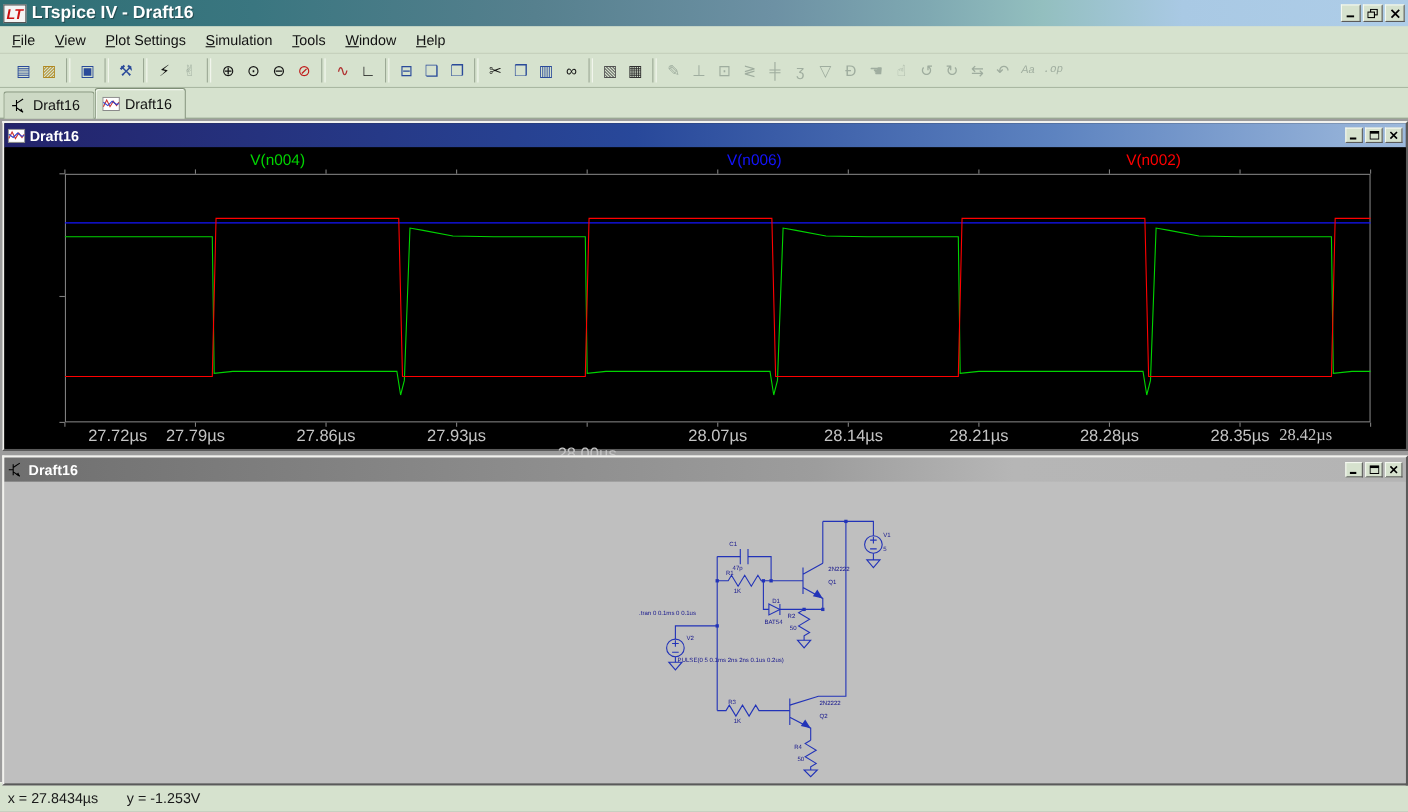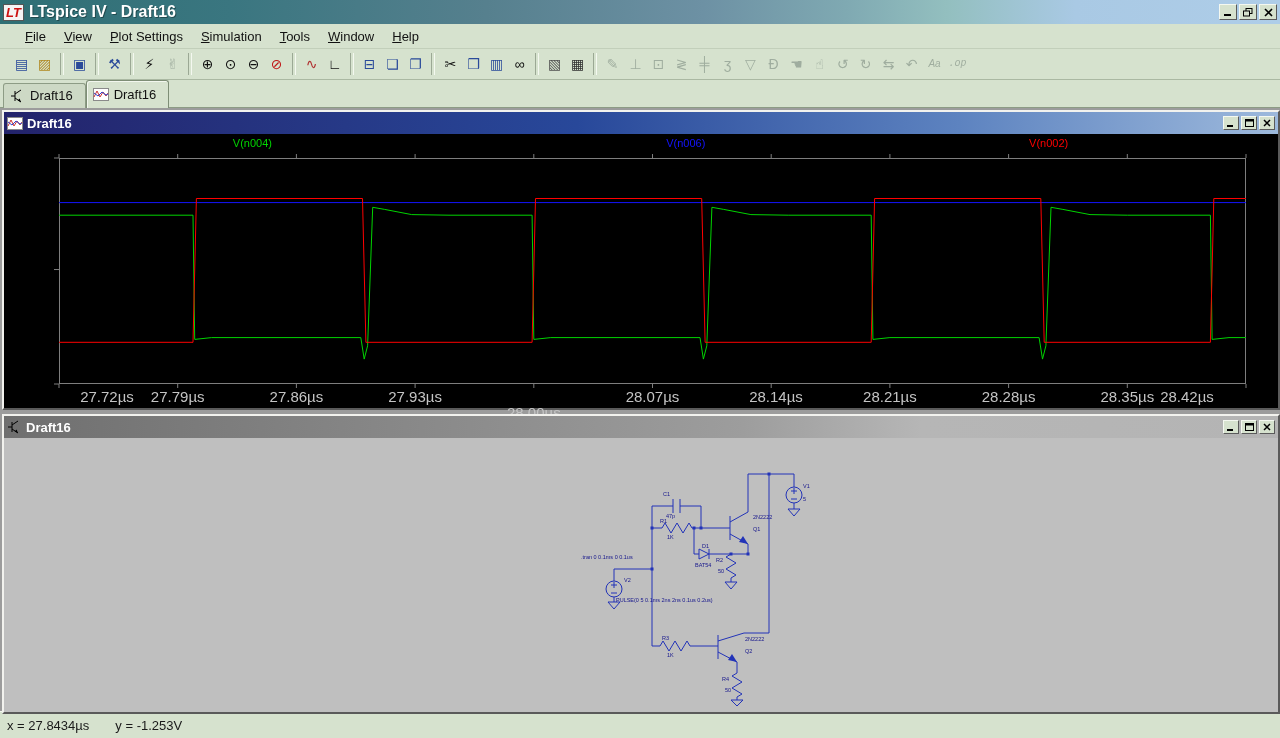--- a/index.html
+++ b/index.html
@@ -9,21 +9,21 @@
   
   .titlebar{height:24px;display:flex;align-items:center;padding:0 3px;gap:5px;
     background:linear-gradient(90deg,#2f6f74 0%,#3a7680 18%,#56808e 38%,#6d91a4 55%,#7fa9b2 66%,#93bfbf 74%,#a9c9e4 84%,#aecde8 100%);}
   .logo{color:#cc1111;font-weight:bold;font-style:italic;font-size:13px;background:#f4f4f4;padding:0 2px;line-height:15px;border:1px solid #555;}
   .title-text{color:#ffffff;font-weight:bold;font-size:16px;text-shadow:1px 1px 0 rgba(0,0,0,.35);}
   .win-btns{margin-left:auto;display:flex;gap:2px;}
   .wbtn{width:18px;height:16px;background:#d6e2ce;border:1px solid;border-color:#f4f8f0 #5a5a5a #5a5a5a #f4f8f0;display:flex;align-items:center;justify-content:center;padding:0;}
   .wbtn svg{display:block;}
 
   
-  .menubar{height:24px;display:flex;align-items:center;background:#d6e2ce;font-size:13px;color:#111;padding-left:16px;border-bottom:1px solid #c2cfba;}
+  .menubar{height:24px;display:flex;align-items:center;background:#d6e2ce;font-size:13px;color:#111;padding-left:2px;border-bottom:1px solid #c2cfba;}
   .menu-item{padding:3px 9px;}
   .menu-item u{text-decoration:underline;}
 
   
   .toolbar{height:30px;display:flex;align-items:center;background:#d6e2ce;padding-left:10px;border-bottom:1px solid #aab8a2;}
   .tbtn{width:23px;height:22px;display:flex;align-items:center;justify-content:center;font-size:14px;line-height:22px;}
   .tbtn.txt{font-size:10px;font-style:italic;}
   .tbtn.disabled{opacity:.9;}
   .tsep{width:2px;height:22px;border-left:1px solid #9ba894;border-right:1px solid #f4f8f0;margin:0 4px;}
 
@@ -41,21 +41,21 @@
   .schem-window{top:306px;left:2px;width:1274px;height:296px;background:#bfbfbf;}
   .child-title{height:22px;display:flex;align-items:center;gap:4px;padding:0 3px;color:#fff;font-weight:bold;font-size:13px;}
   .wave-title{background:linear-gradient(90deg,#23236b 0%,#28489a 45%,#5d83c0 75%,#9db9dc 100%);}
   .schem-title{background:linear-gradient(90deg,#6f6f6f 0%,#9d9d9d 58%,#b6b6b6 72%,#b4b4b4 100%);}
   .cbtns{margin-left:auto;display:flex;gap:2px;}
   .cbtn{width:16px;height:14px;background:#d6e2ce;border:1px solid;border-color:#f4f8f0 #5a5a5a #5a5a5a #f4f8f0;display:flex;align-items:center;justify-content:center;padding:0;}
 
   
   .wave-client{position:absolute;top:22px;left:0;right:0;bottom:0;background:#000;}
   .legend{position:absolute;top:0;left:0;right:0;height:22px;}
-  .leg{position:absolute;top:3px;transform:translateX(-50%);font-size:11px;}
+  .leg{position:absolute;top:3px;transform:translateX(-50%);font-size:14px;}
   .leg0{left:19.5%;} .leg1{left:51%;margin-left:32px;} .leg2{left:82%;}
   .plot-wrap{position:absolute;left:55px;right:32px;top:24px;bottom:24px;}
   #plot-box{position:absolute;inset:0;}
   #plot-box svg{overflow:visible;display:block;}
   #y-labels{position:absolute;left:-53px;top:0;bottom:0;width:48px;}
   .y-tick-label{position:absolute;right:3px;transform:translateY(-50%);font-size:15px;color:#c4c4c4;white-space:nowrap;}
   #x-labels{position:absolute;left:0;right:0;top:100%;height:22px;}
   .x-tick-label{position:absolute;top:4px;transform:translateX(-50%);font-size:15px;color:#c4c4c4;white-space:nowrap;}
 
   
@@ -246,21 +246,21 @@
               <div class="x-tick-label" style="left: 0px; margin-left: 48px;">27.72µs</div>
               <div class="x-tick-label" style="left: 118.7px;">27.79µs</div>
               <div class="x-tick-label" style="left: 237.4px;">27.86µs</div>
               <div class="x-tick-label" style="left: 356.1px;">27.93µs</div>
               <div class="x-tick-label" style="left: 474.8px; margin-top: 16px;">28.00µs</div>
               <div class="x-tick-label" style="left: 593.5px;">28.07µs</div>
               <div class="x-tick-label" style="left: 683px; margin-left: 34px;">28.14µs</div>
               <div class="x-tick-label" style="left: 830.9px;">28.21µs</div>
               <div class="x-tick-label" style="left: 949.6px;">28.28µs</div>
               <div class="x-tick-label" style="left: 1068.3px;">28.35µs</div>
-              <div class="x-tick-label" style="left: 1128px;">28.42µs</div>
+              <div class="x-tick-label" style="left: 1128px; font-family: Liberation Serif, serif;">28.42µs</div>
             </div>
         </div>
       </div>
     </div>
 
     <div class="child-window schem-window">
       <div class="child-title schem-title">
         <svg width="15" height="14" viewBox="0 0 15 14">
             <g stroke="#000" fill="none">
               <path d="M5,2 V12 M1,7 H5 M5,5 L11,1 M5,9 L11,13"></path>

